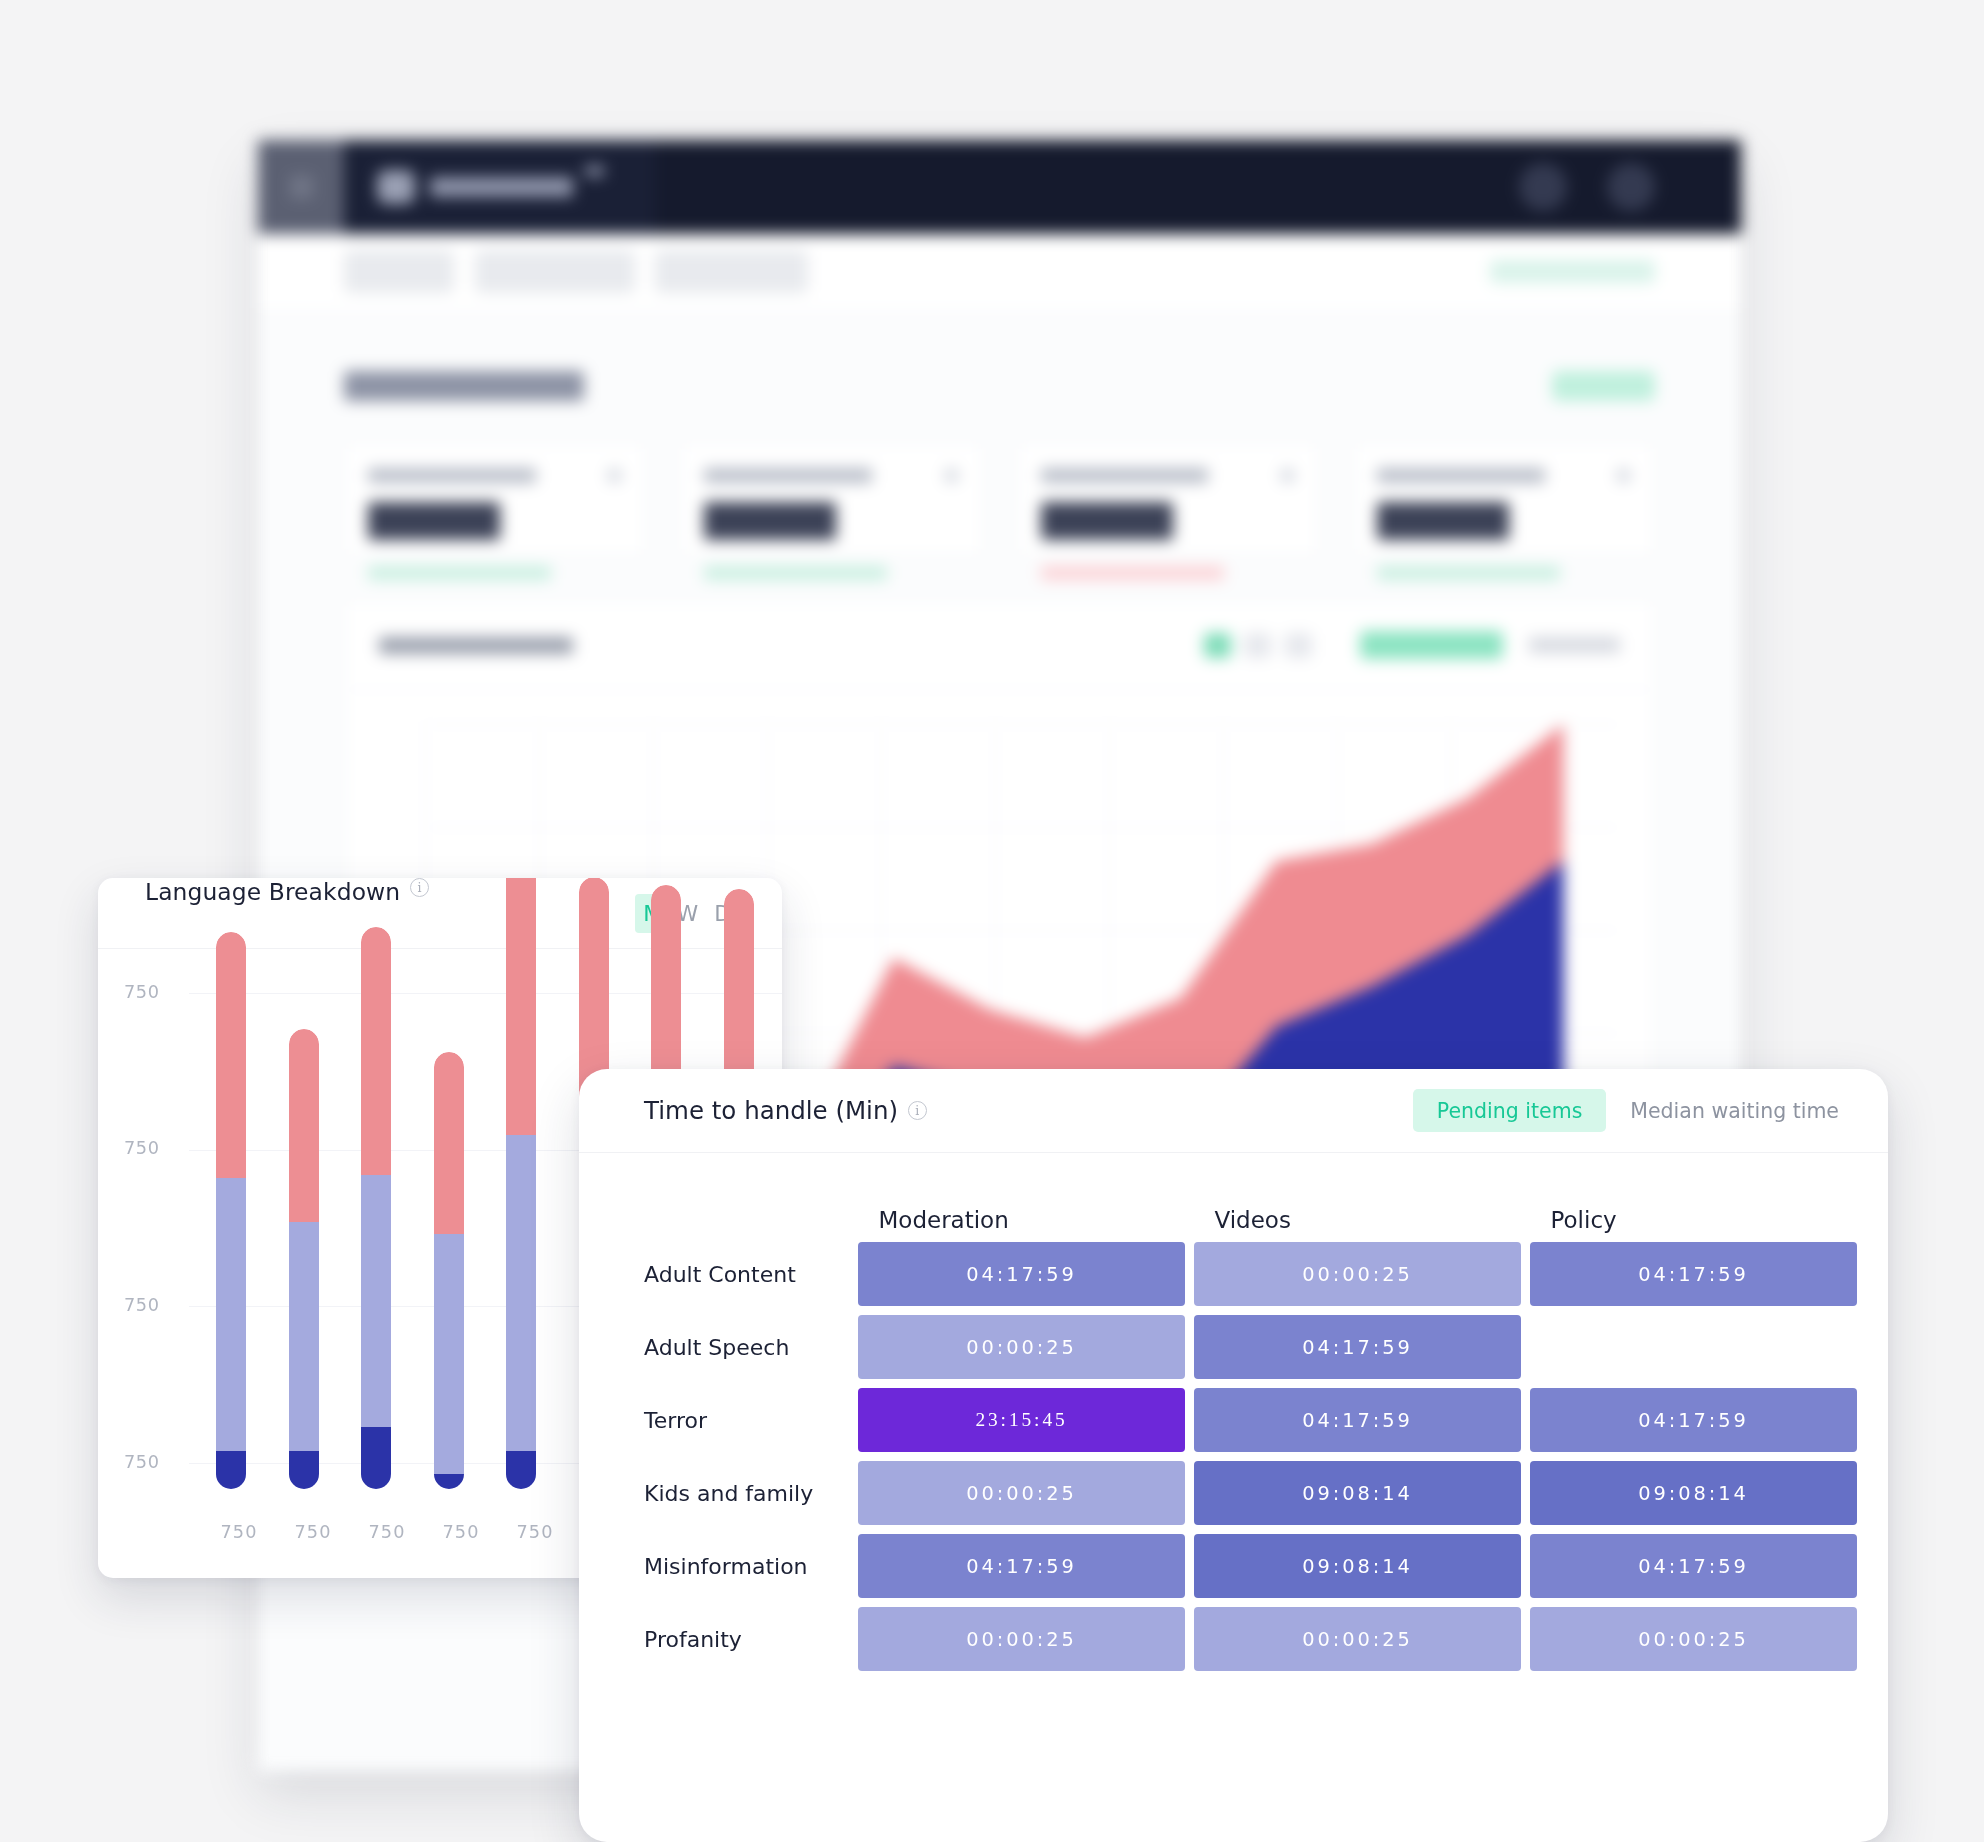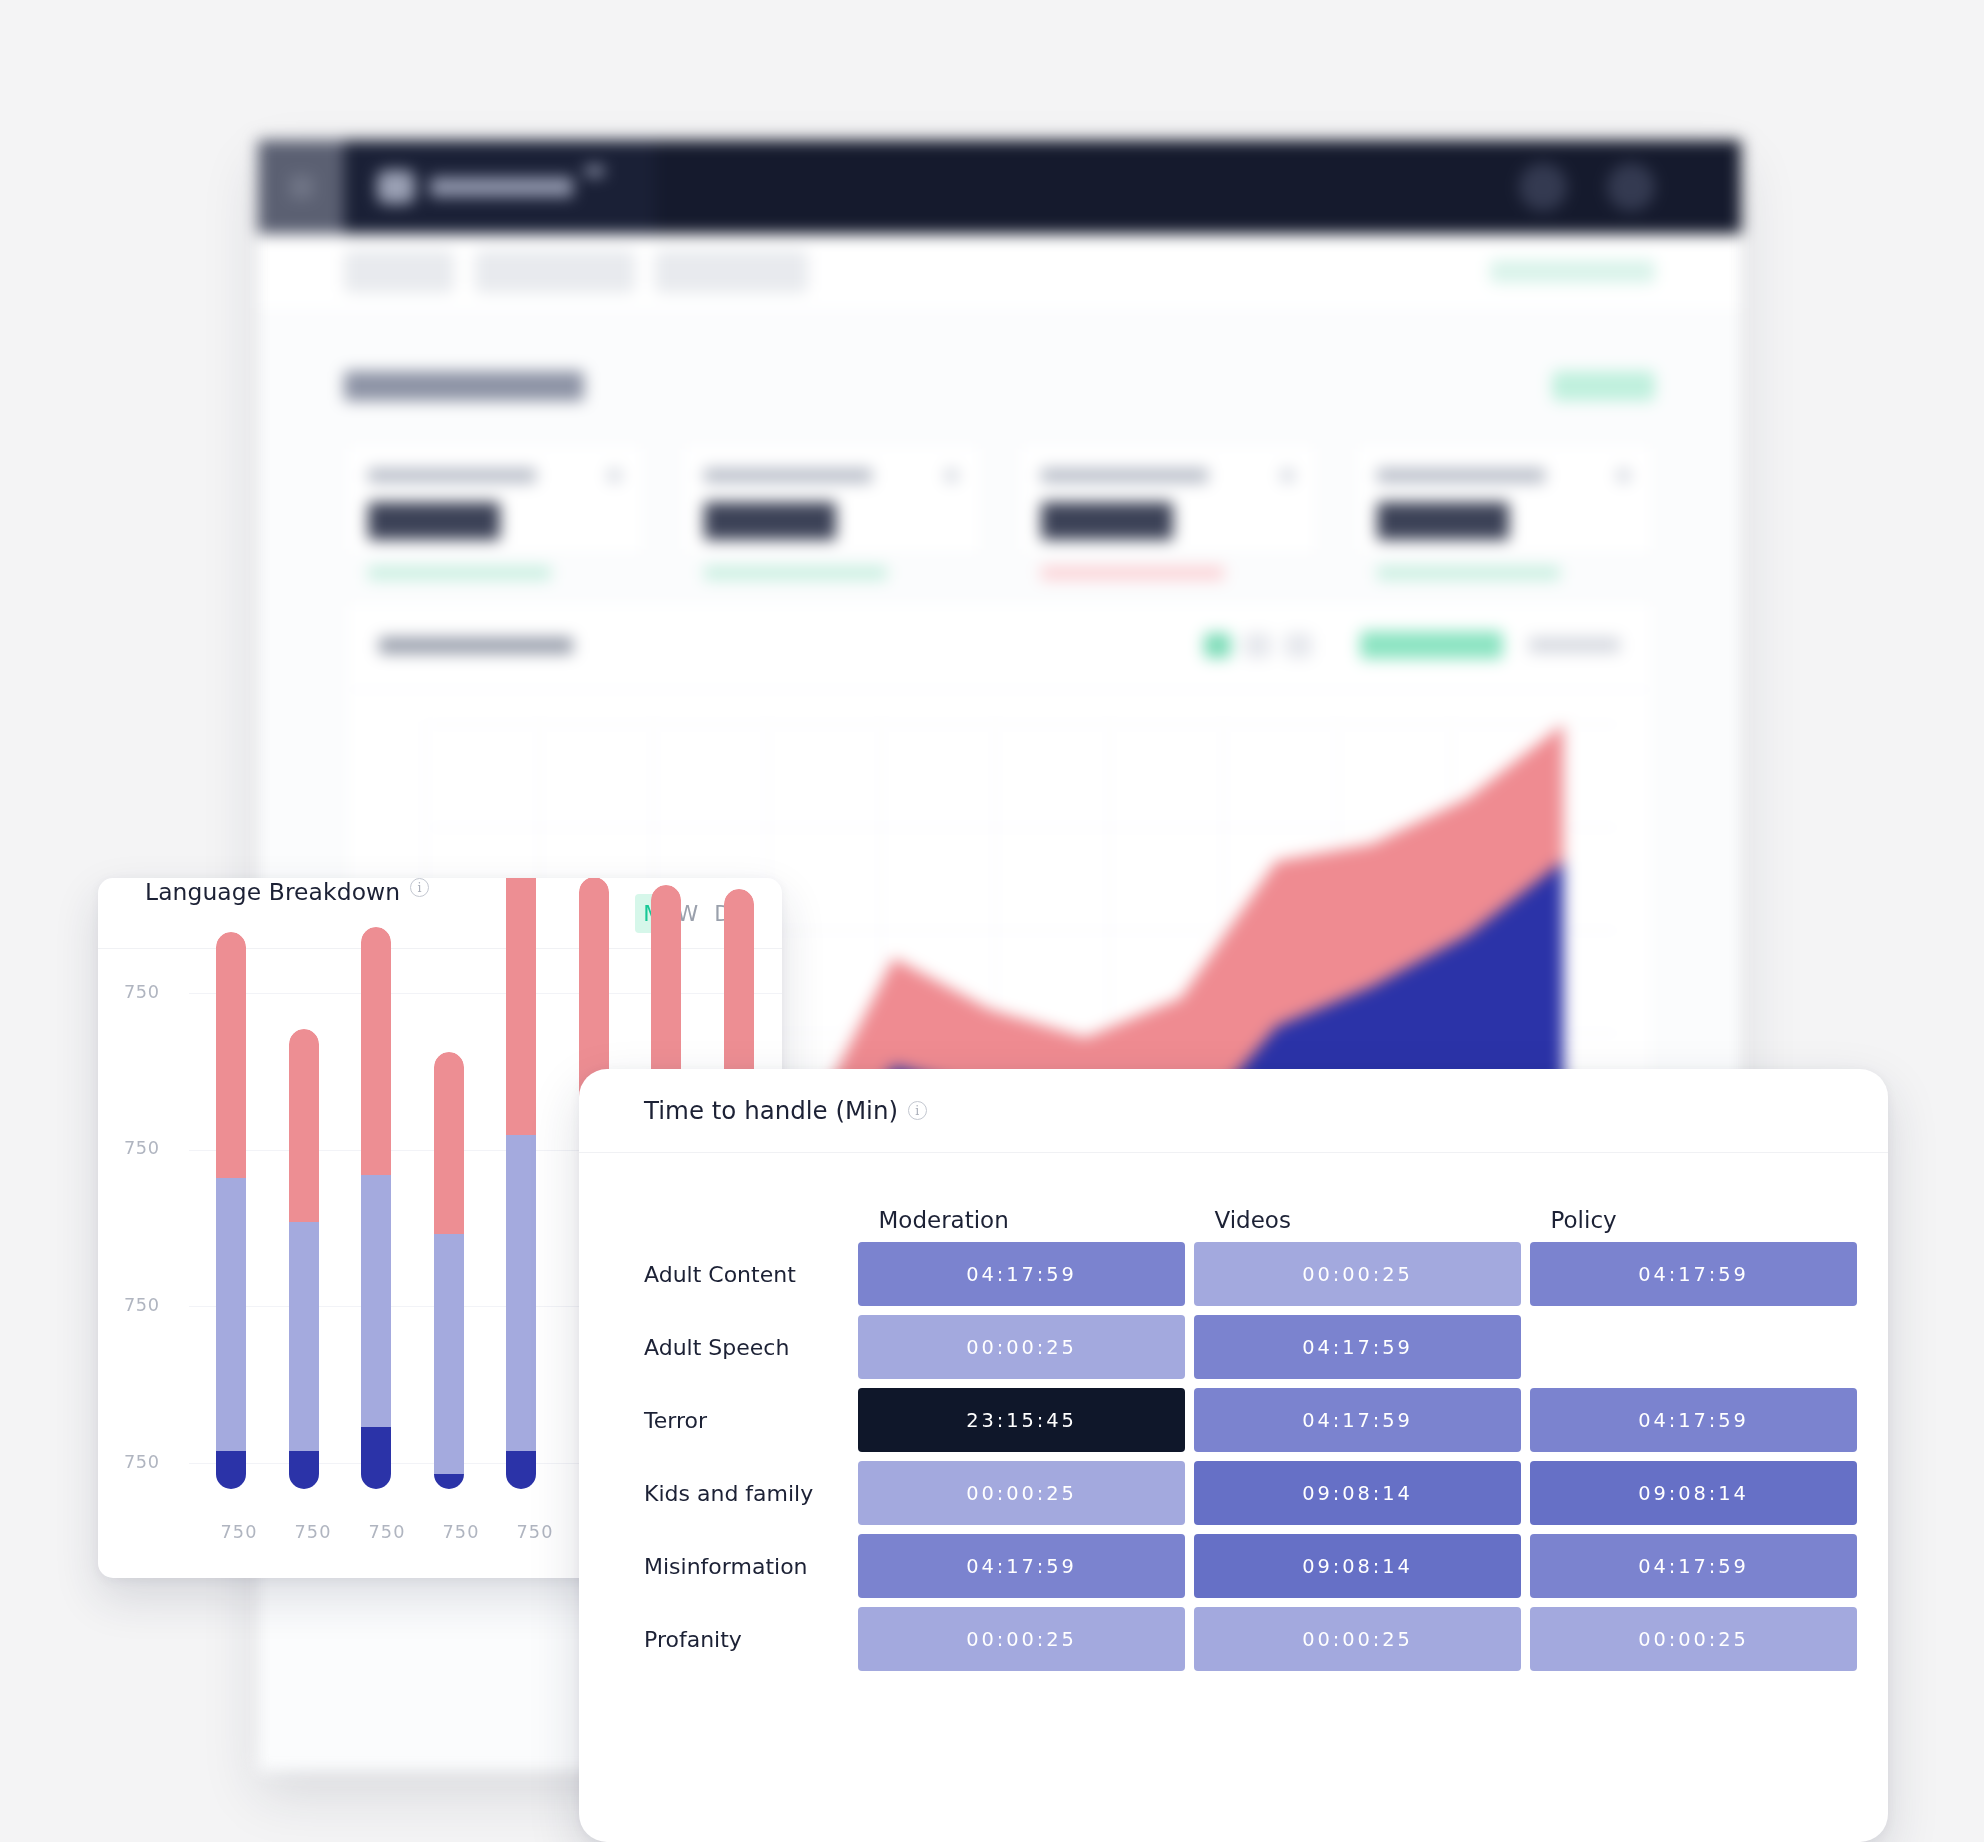--- a/index.html
+++ b/index.html
@@ -278,20 +278,24 @@
     <span class="xtick" style="left:475px">750</span>
     <span class="xtick" style="left:549px">750</span>
     <span class="xtick" style="left:623px">750</span>
   </div>
 </div>
 
 <div id="tth-card">
   <div id="tth-head">
     <span id="tth-title">Time to handle (Min)</span>
     <span class="info-icon">i</span>
+    <div id="tth-toggle">
+      <span class="tg active">Pending items</span>
+      <span class="tg">Median waiting time</span>
+    </div>
   </div>
 
   <div id="tth-grid">
     <div id="tth-colhead">
       <span></span>
       <span class="ch">Moderation</span>
       <span class="ch">Videos</span>
       <span class="ch">Policy</span>
     </div>
     <div id="tth-rows">
@@ -301,21 +305,21 @@
           <div class="tth-cell" style="background: rgb(163, 169, 222);">00:00:25</div>
           <div class="tth-cell" style="background: rgb(123, 131, 207);">04:17:59</div>
         </div>
         <div class="tth-row">
           <span class="rlabel">Adult Speech</span>
           <div class="tth-cell" style="background: rgb(163, 169, 222);">00:00:25</div>
           <div class="tth-cell" style="background: rgb(123, 131, 207);">04:17:59</div>
         </div>
         <div class="tth-row">
           <span class="rlabel">Terror</span>
-          <div class="tth-cell" style="background: #0f172a;">23:15:45</div>
+          <div class="tth-cell" style="background: #6d28d9; font-family: Liberation Serif, serif;">23:15:45</div>
           <div class="tth-cell" style="background: rgb(123, 131, 207);">04:17:59</div>
           <div class="tth-cell" style="background: rgb(123, 131, 207);">04:17:59</div>
         </div>
         <div class="tth-row">
           <span class="rlabel">Kids and family</span>
           <div class="tth-cell" style="background: rgb(163, 169, 222);">00:00:25</div>
           <div class="tth-cell" style="background: rgb(102, 112, 198);">09:08:14</div>
           <div class="tth-cell" style="background: rgb(102, 112, 198);">09:08:14</div>
         </div>
         <div class="tth-row">

